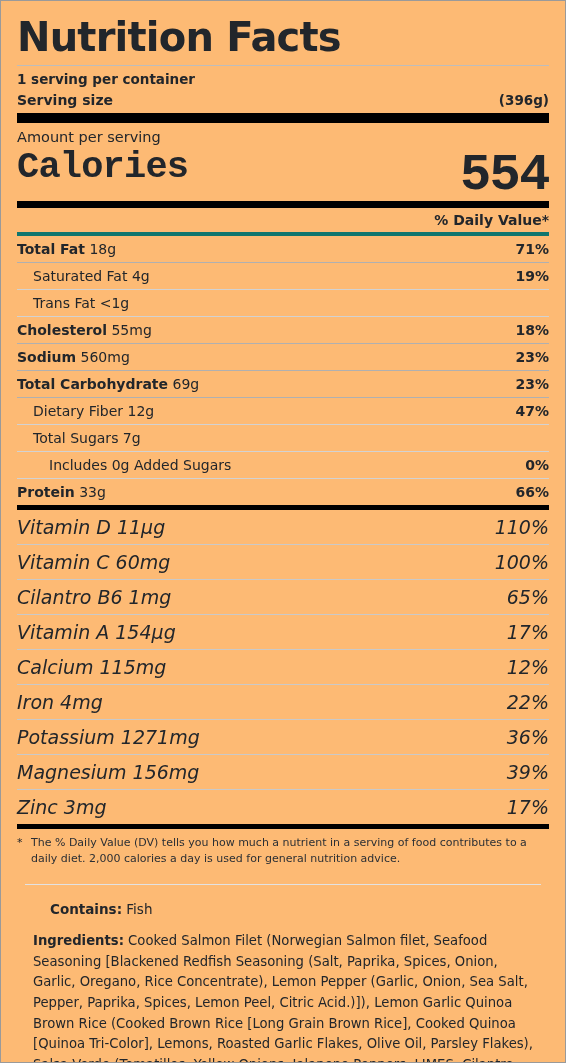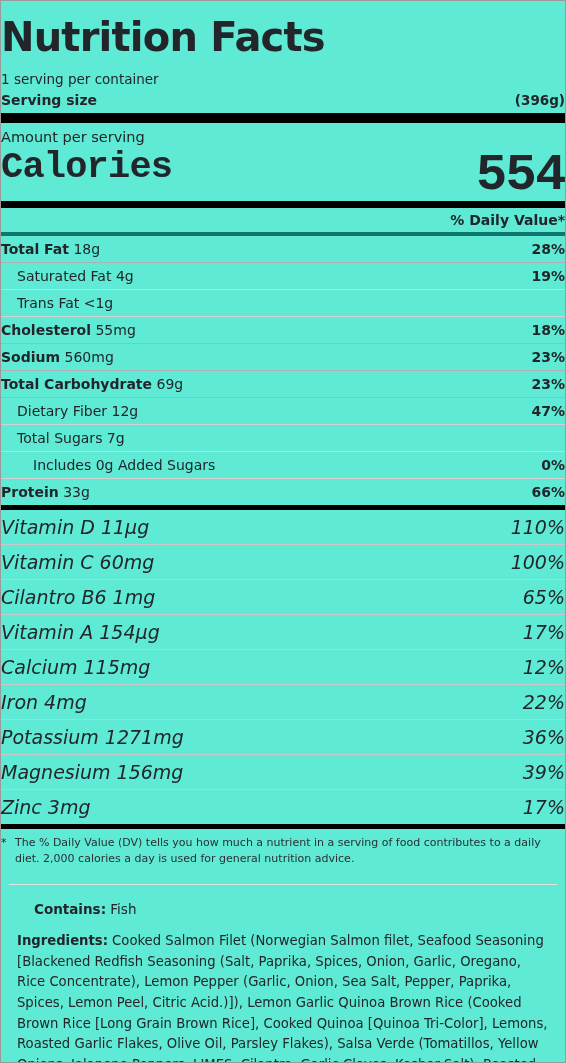--- a/index.html
+++ b/index.html
@@ -12,22 +12,22 @@
     font-family: "DejaVu Sans", "Liberation Sans", sans-serif;
     color: #22262b;
     -webkit-font-smoothing: antialiased;
   }
 
   .label-card {
     box-sizing: border-box;
     width: 566px;
     height: 1063px;
     border: 1px solid #9a9a9a;
-    background: #5eead4;
-    padding: 0 0;
+    background: #fdba74;
+    padding: 0 16px;
     position: relative;
     overflow: hidden;
   }
 
   
   .nf-title {
     font-size: 40px;
     font-weight: bold;
     letter-spacing: -0.8px;
     line-height: 1.0;
@@ -54,20 +54,21 @@
     background: #000000;
   }
 
   .serving-lines {
     padding-top: 4px;
     padding-bottom: 3px;
   }
   .serving-per {
     font-size: 13.5px;
     line-height: 1.45;
+    font-weight: bold;
   }
   .serving-size-row {
     display: flex;
     justify-content: space-between;
     align-items: baseline;
     font-size: 14px;
     font-weight: bold;
     line-height: 1.45;
   }
   .serving-size-row .weight {
@@ -225,21 +226,21 @@
   </div>
 
   <div class="bar-mid"></div>
 
   <div class="dv-header">% Daily Value*</div>
 
   <table class="nutrients">
     <tbody>
         <tr class="lvl0">
           <td class="nm nut-name"><strong>Total Fat</strong><span class="amt"> 18g</span></td>
-          <td class="dv">28%</td>
+          <td class="dv">71%</td>
         </tr>
         <tr class="lvl1">
           <td class="nm nut-name">Saturated Fat 4g</td>
           <td class="dv">19%</td>
         </tr>
         <tr class="lvl1">
           <td class="nm nut-name">Trans Fat &lt;1g</td>
           <td class="dv"></td>
         </tr>
         <tr class="lvl0">

